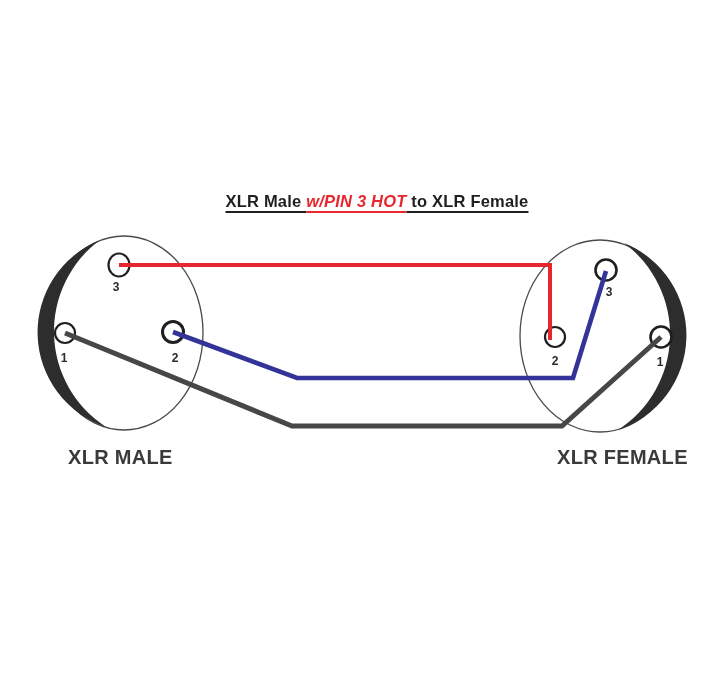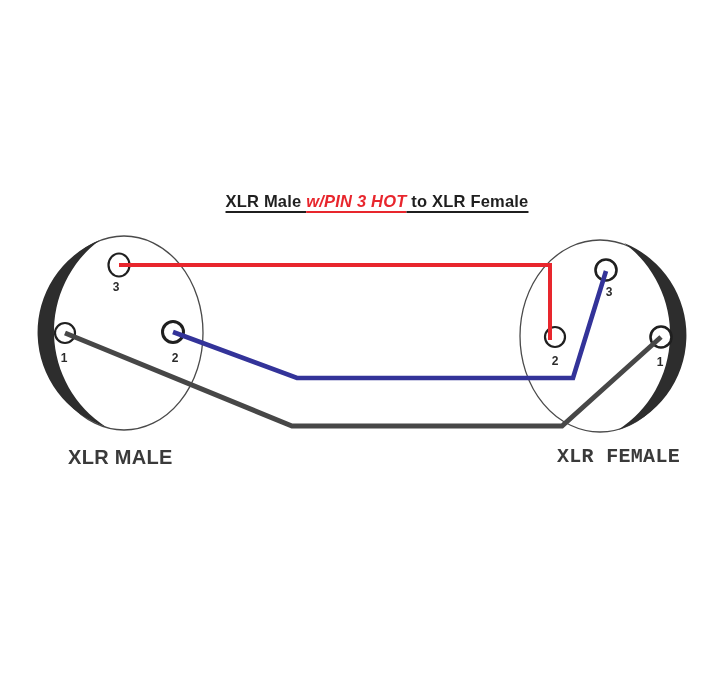--- a/index.html
+++ b/index.html
@@ -35,21 +35,21 @@
   .connector-label {
     position: absolute;
     font-size: 20px;
     font-weight: bold;
     color: #3a3a3a;
     letter-spacing: 0.3px;
     line-height: 1;
     white-space: nowrap;
   }
   #male-label   { left: 68px;  top: 447px; }
-  #female-label { left: 557px; top: 447px; font-family: Liberation Mono, monospace; }
+  #female-label { left: 557px; top: 447px; }
   svg { position: absolute; top: 0; left: 0; }
   .pin-number {
     font-family: "Liberation Sans", sans-serif;
     font-size: 12px;
     font-weight: bold;
     fill: #2b2b2b;
     text-anchor: middle;
   }
 </style>
 </head>

